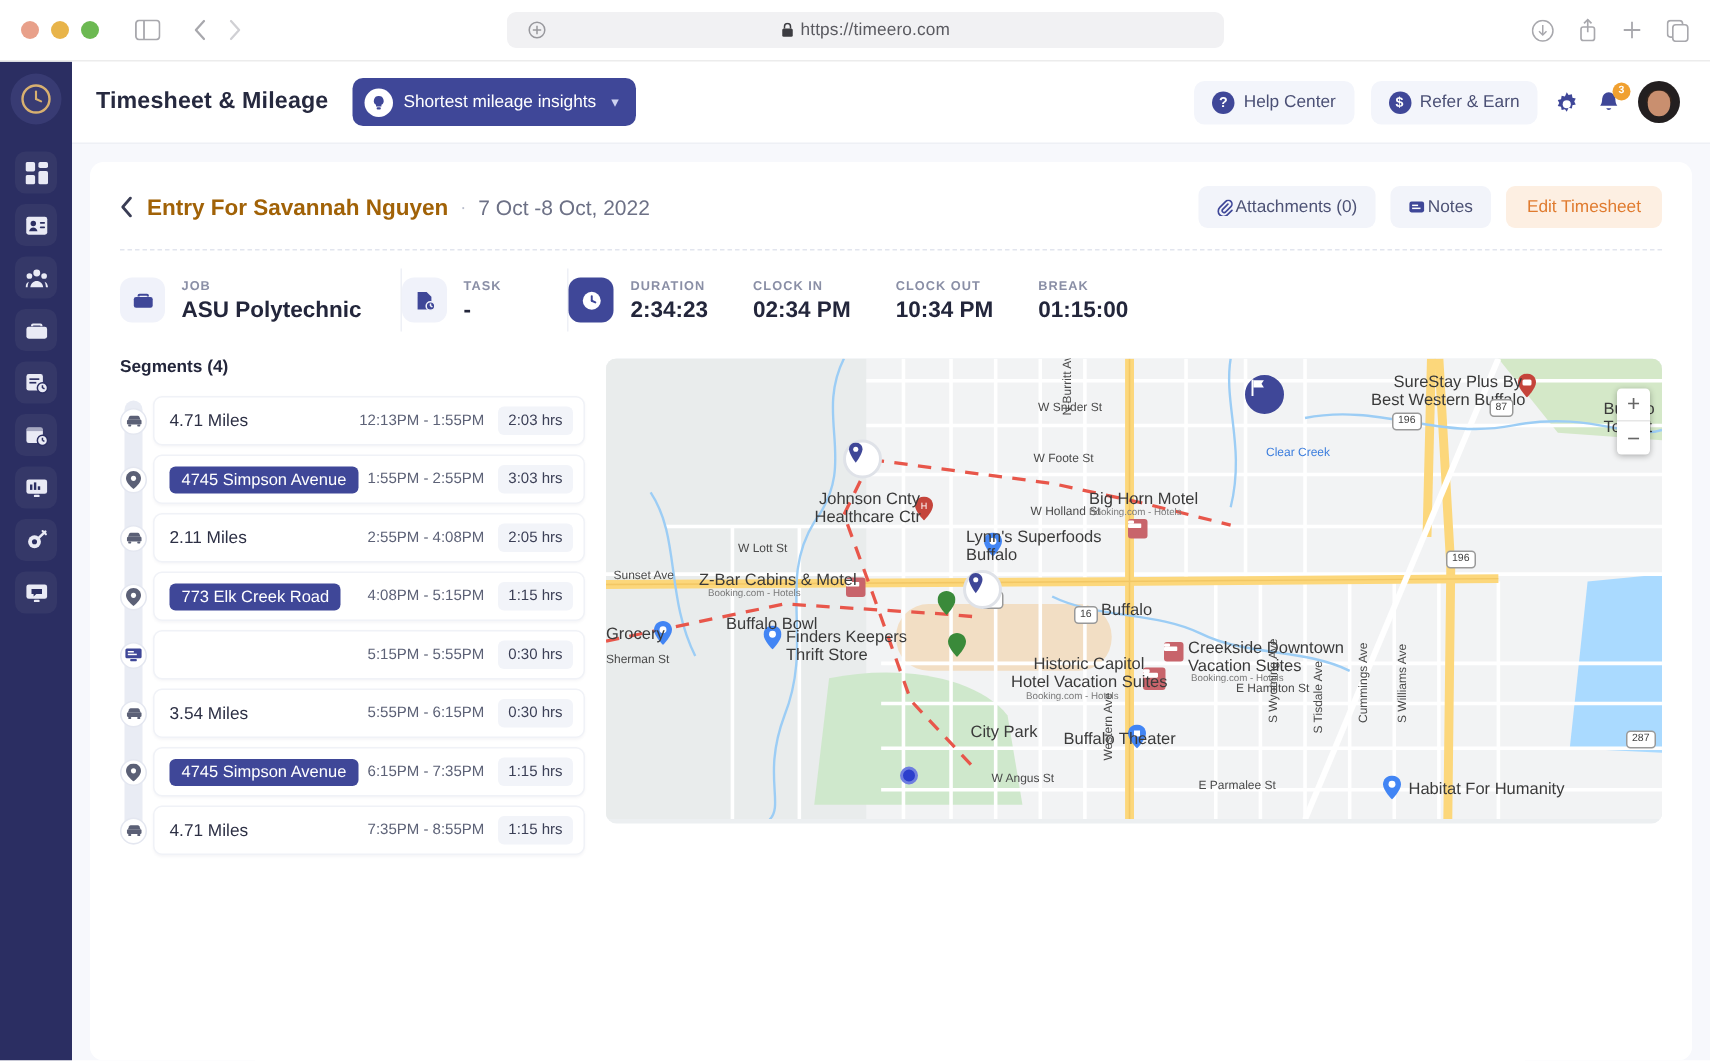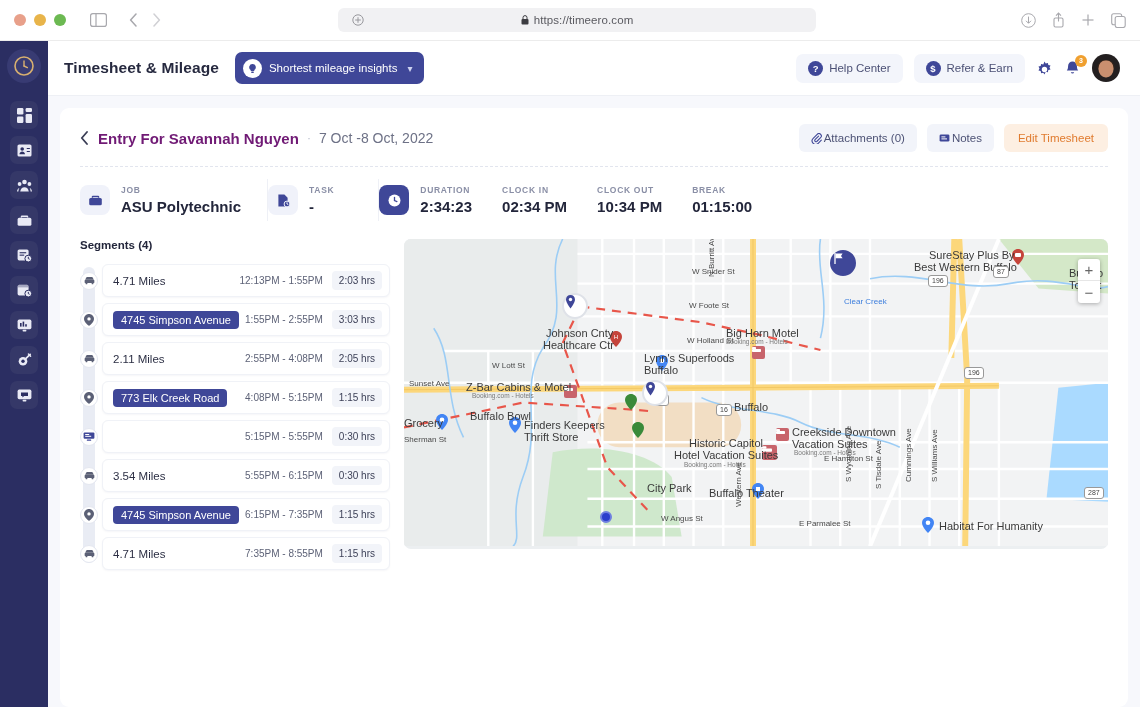--- a/index.html
+++ b/index.html
@@ -125,21 +125,21 @@
 
   
   .content-wrap { flex: 1; padding: 12px 12px 0 12px; overflow: hidden; }
   .card {
     background: #ffffff; border-radius: 9px; height: 100%;
     padding: 16px 20px 0 20px;
   }
 
   .entry-head { display: flex; align-items: center; }
   .back-chev { color: #3a3d55; margin-right: 9px; cursor: pointer; display:flex; }
-  .entry-title { font-size: 15px; font-weight: 700; color: #701a75; }
+  .entry-title { font-size: 15px; font-weight: 700; color: #a16207; }
   .entry-sep { color: #b9bdcc; margin: 0 8px; font-size: 12px; }
   .entry-range { font-size: 14px; color: #6d7186; }
   .entry-actions { margin-left: auto; display: flex; align-items: center; gap: 10px; }
   .act-btn {
     height: 28px; border-radius: 6px; background: #f2f4fa;
     display: flex; align-items: center; gap: 2px; padding: 0 12px;
     font-size: 11.5px; color: #4d5275; cursor: pointer;
   }
   .act-btn .ic { color: #3f4798; display:flex; align-items:center; }
   .act-btn.edit { background: #fdefe2; color: #e07b2f; padding: 0 14px; }
@@ -859,21 +859,21 @@
                 <div class="maplabel" style="left: 88px; top: 122px;">W Lott St</div>
                 <div class="maplabel" style="left: 5px; top: 140px;">Sunset Ave</div>
                 <div class="maplabel red big" style="left: 142px; top: 88px;">Johnson Cnty</div>
                 <div class="maplabel red big" style="left: 139px; top: 100px;">Healthcare Ctr</div>
                 <div class="maplabel big" style="left: 322px; top: 88px;">Big Horn Motel</div>
                 <div class="maplabel sub sub" style="left: 322px; top: 99px;">Booking.com - Hotels</div>
                 <div class="maplabel blue big" style="left: 240px; top: 113px;">Lynn's Superfoods</div>
                 <div class="maplabel blue big" style="left: 240px; top: 125px;">Buffalo</div>
                 <div class="maplabel big" style="left: 62px; top: 142px;">Z-Bar Cabins &amp; Motel</div>
                 <div class="maplabel sub sub" style="left: 68px; top: 153px;">Booking.com - Hotels</div>
-                <div class="maplabel green big" style="left: 66px; top: 171px;">Buffalo Bowl</div>
+                <div class="maplabel green big" style="left: 80px; top: 171px;">Buffalo Bowl</div>
                 <div class="maplabel blue big" style="left: 0px; top: 178px;">Grocery</div>
                 <div class="maplabel" style="left: 0px; top: 196px;">Sherman St</div>
                 <div class="maplabel blue big" style="left: 120px; top: 180px;">Finders Keepers</div>
                 <div class="maplabel blue big" style="left: 120px; top: 192px;">Thrift Store</div>
                 <div class="maplabel big" style="left: 330px; top: 162px;">Buffalo</div>
                 <div class="maplabel big" style="left: 388px; top: 187px;">Creekside Downtown</div>
                 <div class="maplabel big" style="left: 388px; top: 199px;">Vacation Suites</div>
                 <div class="maplabel sub sub" style="left: 390px; top: 210px;">Booking.com - Hotels</div>
                 <div class="maplabel big" style="left: 285px; top: 198px;">Historic Capitol</div>
                 <div class="maplabel big" style="left: 270px; top: 210px;">Hotel Vacation Suites</div>

